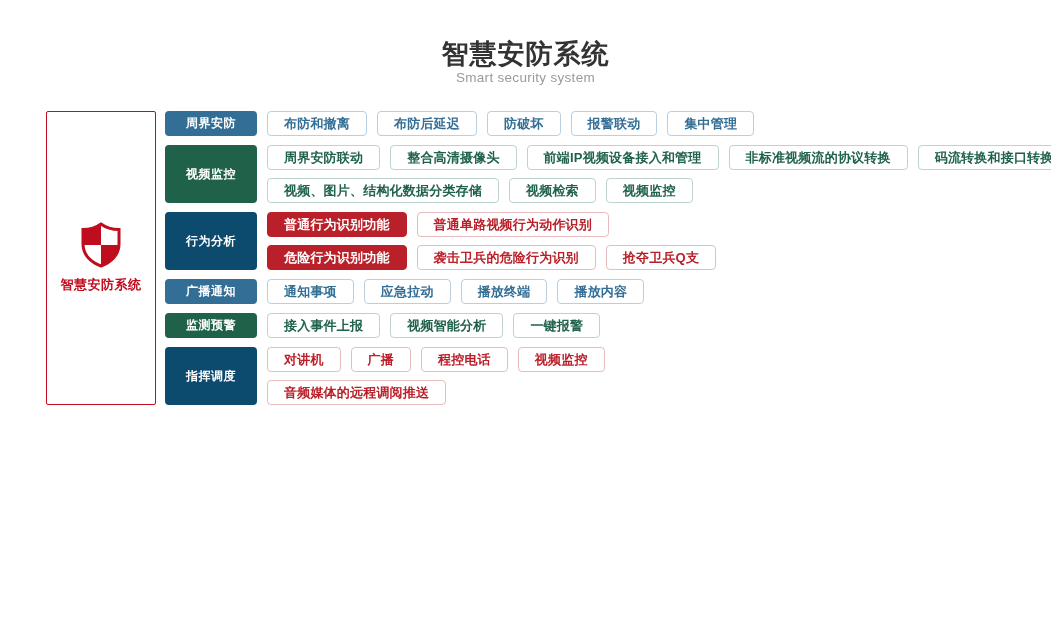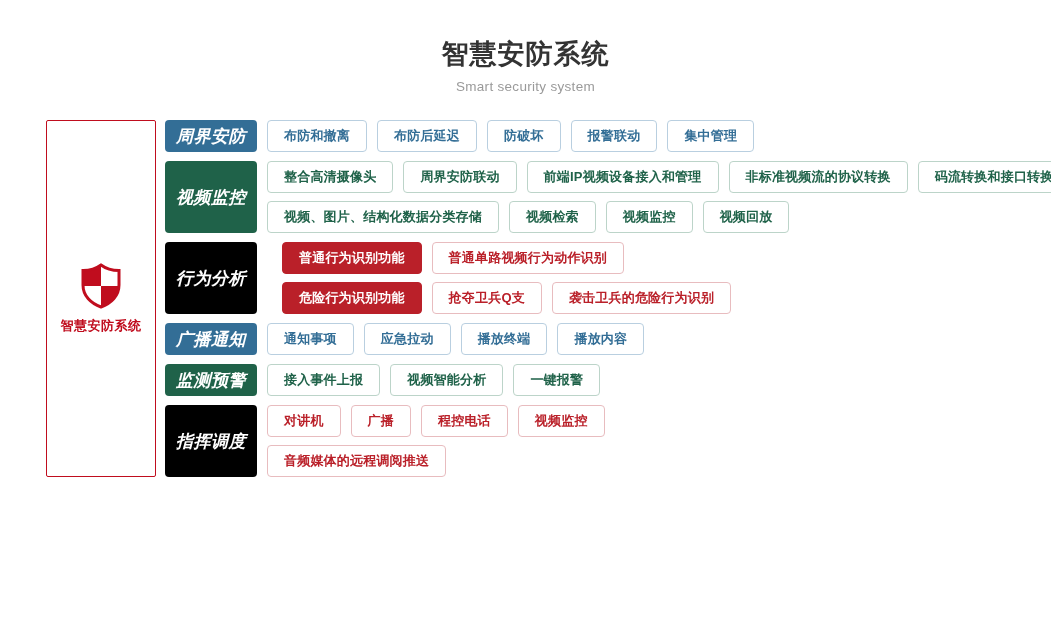--- a/index.html
+++ b/index.html
@@ -23,21 +23,20 @@
   .header .title {
     font-size: 27px;
     font-weight: bold;
     color: #333333;
     letter-spacing: 1px;
     line-height: 1.2;
   }
   .header .subtitle {
     font-size: 13.5px;
     color: #9a9a9a;
-    margin-top: 9px;
     letter-spacing: .3px;
   }
 
   
   .board {
     position: relative;
     margin-top: 26px;
     padding-left: 46px;
     display: flex;
     align-items: stretch;
@@ -81,50 +80,49 @@
   .row {
     display: flex;
     align-items: stretch;
   }
 
   .cat {
     flex: 0 0 92px;
     width: 92px;
     border-radius: 4px;
     color: #ffffff;
-    font-size: 17px;
+    font-size: 12px;
     font-weight: bold;
     letter-spacing: .5px;
     display: flex;
     align-items: center;
     justify-content: center;
     box-sizing: border-box;
     white-space: nowrap;
-    font-style: italic;
   }
   .cat.blue  { background: #336e96; }
   .cat.green { background: #1f6249; }
-  .cat.red   { background: #000000; text-align: right; }
+  .cat.red   { background: #0c4a6e; text-align: right; }
 
   .chips {
     flex: 1 1 auto;
     margin-left: 10px;
     display: flex;
     flex-direction: column;
     gap: 8px;
     justify-content: center;
   }
   .chip-line {
     display: flex;
     gap: 10px;
     align-items: center;
   }
 
   .chip {
-    height: 32px;
+    height: 25px;
     box-sizing: border-box;
     padding: 0 16px;
     border-radius: 4px;
     background: #ffffff;
     display: inline-flex;
     align-items: center;
     justify-content: center;
     font-size: 13px;
     font-weight: bold;
     white-space: nowrap;
@@ -139,21 +137,20 @@
     color: #1f6249;
   }
   .chip.red {
     border: 1px solid #e8bcbf;
     color: #ba2029;
   }
   .chip.red.solid {
     background: #ba2029;
     border-color: #ba2029;
     color: #ffffff;
-    margin-left: 15px;
   }
 </style>
 </head>
 <body>
 
 <div class="header">
   <div class="title">智慧安防系统</div>
   <div class="subtitle">Smart security system</div>
 </div>
 
@@ -189,45 +186,44 @@
             <div class="chip blue">防破坏</div>
             <div class="chip blue">报警联动</div>
             <div class="chip blue">集中管理</div>
           </div>
         </div>
       </div>
       <div class="row">
         <div class="cat green">视频监控</div>
         <div class="chips">
           <div class="chip-line">
+            <div class="chip green">周界安防联动</div>
             <div class="chip green">整合高清摄像头</div>
-            <div class="chip green">周界安防联动</div>
             <div class="chip green">前端IP视频设备接入和管理</div>
             <div class="chip green">非标准视频流的协议转换</div>
             <div class="chip green">码流转换和接口转换</div>
           </div>
           <div class="chip-line">
             <div class="chip green">视频、图片、结构化数据分类存储</div>
             <div class="chip green">视频检索</div>
             <div class="chip green">视频监控</div>
-            <div class="chip green">视频回放</div>
           </div>
         </div>
       </div>
       <div class="row">
         <div class="cat red">行为分析</div>
         <div class="chips">
           <div class="chip-line">
             <div class="chip red solid">普通行为识别功能</div>
             <div class="chip red">普通单路视频行为动作识别</div>
           </div>
           <div class="chip-line">
             <div class="chip red solid">危险行为识别功能</div>
+            <div class="chip red">袭击卫兵的危险行为识别</div>
             <div class="chip red">抢夺卫兵Q支</div>
-            <div class="chip red">袭击卫兵的危险行为识别</div>
           </div>
         </div>
       </div>
       <div class="row">
         <div class="cat blue">广播通知</div>
         <div class="chips">
           <div class="chip-line">
             <div class="chip blue">通知事项</div>
             <div class="chip blue">应急拉动</div>
             <div class="chip blue">播放终端</div>

